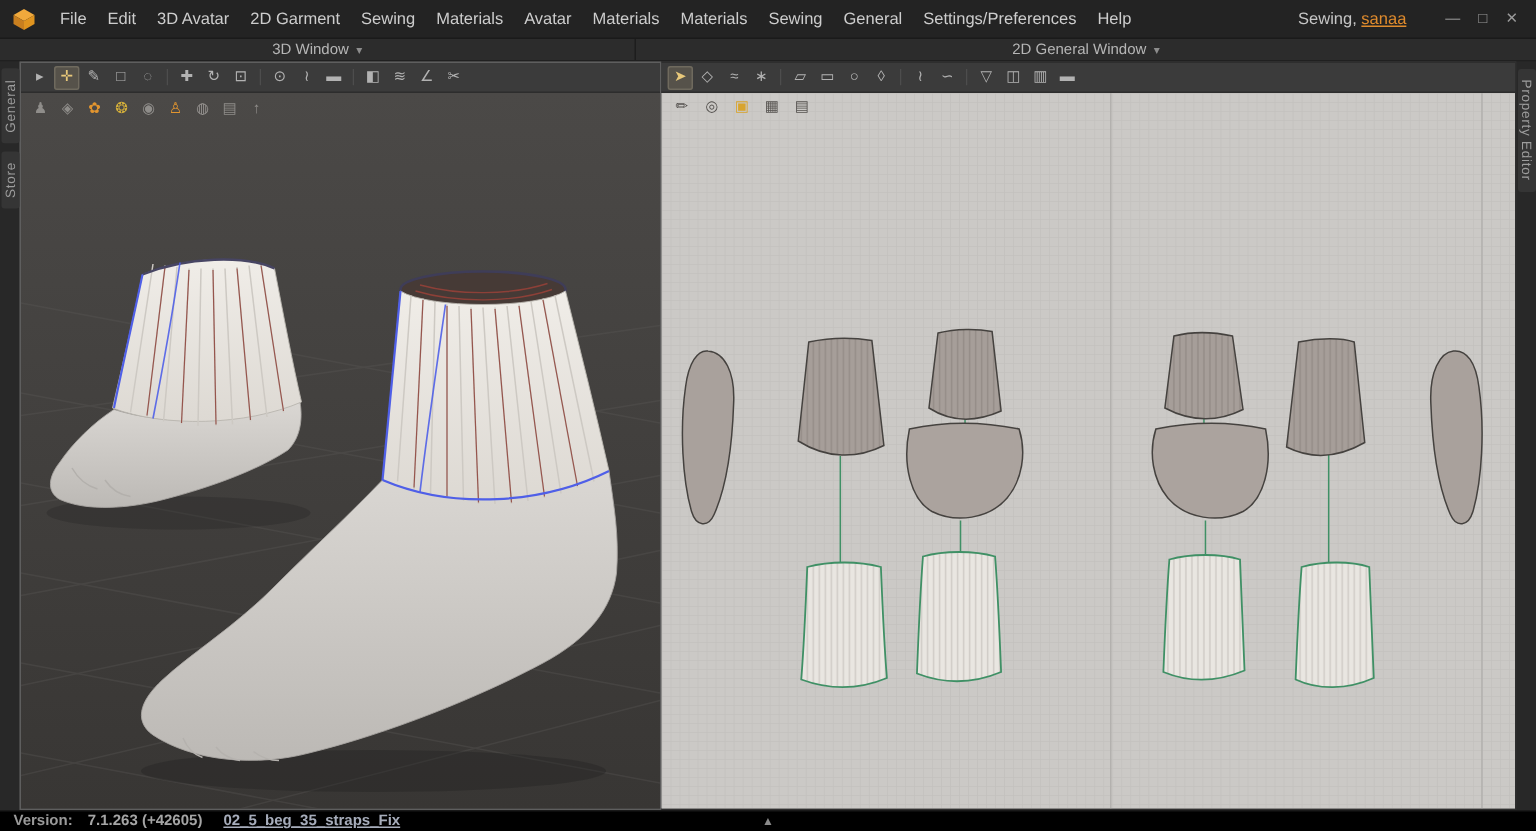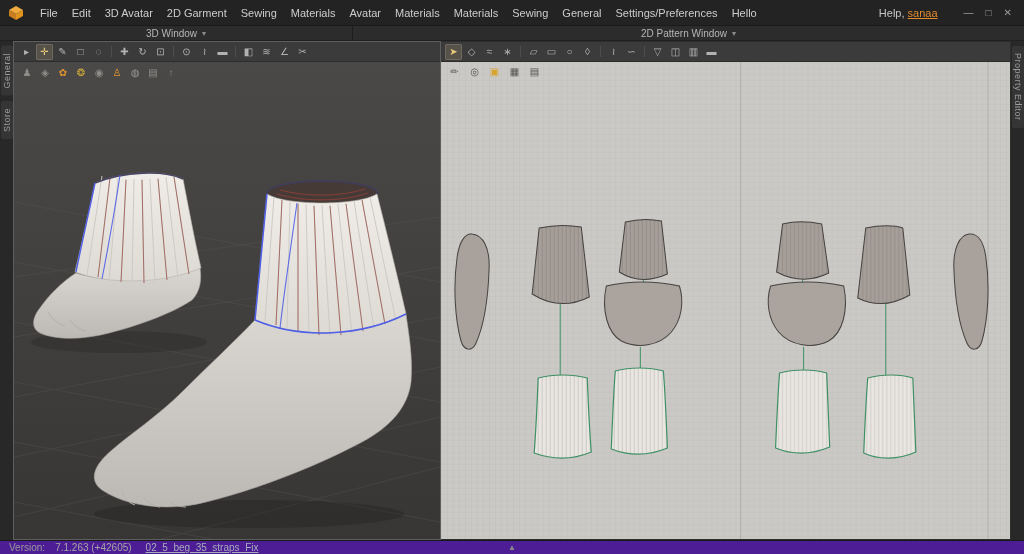--- a/index.html
+++ b/index.html
@@ -17,21 +17,21 @@
   .menu-item { padding:3px 7px; font-size:11px; color:#cdcdcd; white-space:nowrap; cursor:default;text-align:center; }
   .spacer { flex:1; }
   .greeting { font-size:11px; color:#c6c6c6; margin-right:26px; white-space:nowrap; }
   .greeting .name { color:#e08b2d;text-decoration:underline; }
   .win-controls { display:flex; gap:12px; padding-right:4px; }
   .win-controls span { color:#9a9a9a; font-size:10px; line-height:10px; cursor:default; }
   
   .titlebars { display:flex; height:15px; background:#2c2c2c; border-bottom:1px solid #202020; }
   .titlebar { display:flex; align-items:center; justify-content:center; gap:5px; font-size:10px; color:#b6b6b6; }
   .titlebar .caret { font-size:8px; color:#8d8d8d; }
-  .titlebar.left { width:353px; border-right:1px solid #1d1d1d; }
+  .titlebar.left { width:424px; border-right:1px solid #1d1d1d; }
   .titlebar.right { flex:1; }
   
   .main { display:flex; height:499px; }
   .side-strip { width:13px; background:#282828; display:flex; flex-direction:column; align-items:center; gap:5px; padding-top:5px; }
   .vtab { font-size:9px; color:#9d9d9d; background:#353535; padding:7px 1px; border-radius:2px; letter-spacing:0.5px; white-space:nowrap; }
   .side-strip.left .vtab { writing-mode:vertical-rl; transform:rotate(180deg); }
   .side-strip.right .vtab { writing-mode:vertical-rl; }
   .win3d { width:428px; display:flex; flex-direction:column; border:1px solid #5e5e5e; background:#3a3a3a; }
   .win2d { flex:1; display:flex; flex-direction:column; border:1px solid #2e2e2e; border-left:none; background:#3a3a3a; }
   .toolbar { height:20px; flex:0 0 20px; display:flex; align-items:center; gap:1px; padding:0 4px; background:#3b3b3b; border-bottom:1px solid #2d2d2d; }
@@ -40,21 +40,21 @@
   .tsep { width:1px; height:11px; background:#2a2a2a; border-right:1px solid #4d4d4d; margin:0 3px; }
   .scene { position:relative; flex:1; overflow:hidden; background:#413f3d; }
   .scene svg { position:absolute; inset:0; width:100%; height:100%; }
   .avatar-toolbar { position:absolute; top:3px; left:5px; display:flex; gap:2px; z-index:2; }
   .avatar-toolbar .ticon { width:16px; height:16px; }
   .canvas2d { position:relative; flex:1; overflow:hidden; background:#cbc9c6; }
   .canvas2d svg { position:absolute; inset:0; width:100%; height:100%; }
   .canvas-toolbar { position:absolute; top:2px; left:5px; display:flex; gap:3px; z-index:2; }
   .canvas-toolbar .ticon { color:#55524f; }
   
-  .statusbar { height:14px; display:flex; align-items:center; padding:0 9px; background:#4c1d95; border-top:1px solid #191919; font-size:10px; color:#9a9a9a; position:relative; }
+  .statusbar { height:14px; display:flex; align-items:center; padding:0 9px; background:#000000; border-top:1px solid #191919; font-size:10px; color:#9a9a9a; position:relative;font-weight:bold; }
   .statusbar .ver-val { margin-left:10px; color:#a5a5a5; }
   .statusbar .file { margin-left:14px; color:#a7adbb; text-decoration:underline; }
   .status-center { position:absolute; left:50%; transform:translateX(-50%); font-size:8px; color:#8a8a8a; cursor:default; }
 </style>
 </head>
 <body>
 
 <div id="app">
 
   <header class="menubar">
@@ -71,40 +71,40 @@
         <div class="menu-item">3D Avatar</div>
         <div class="menu-item">2D Garment</div>
         <div class="menu-item">Sewing</div>
         <div class="menu-item">Materials</div>
         <div class="menu-item">Avatar</div>
         <div class="menu-item">Materials</div>
         <div class="menu-item">Materials</div>
         <div class="menu-item">Sewing</div>
         <div class="menu-item">General</div>
         <div class="menu-item">Settings/Preferences</div>
-        <div class="menu-item">Hello</div>
+        <div class="menu-item">Help</div>
       </nav>
     <div class="spacer"></div>
     <div class="greeting">
-      <span>Help, </span><span class="name">sanaa</span>
+      <span>Sewing, </span><span class="name">sanaa</span>
     </div>
     <div class="win-controls">
       <span>—</span>
       <span>□</span>
       <span>✕</span>
     </div>
   </header>
 
   <div class="titlebars">
     <div class="titlebar left">
       <span>3D Window</span>
       <span class="caret">▾</span>
     </div>
     <div class="titlebar right">
-      <span>2D Pattern Window</span>
+      <span>2D General Window</span>
       <span class="caret">▾</span>
     </div>
   </div>
 
   <div class="main">
 
     <div class="side-strip left" id="left-tabs">
         <div class="vtab">General</div>
         <div class="vtab">Store</div>
       </div>

